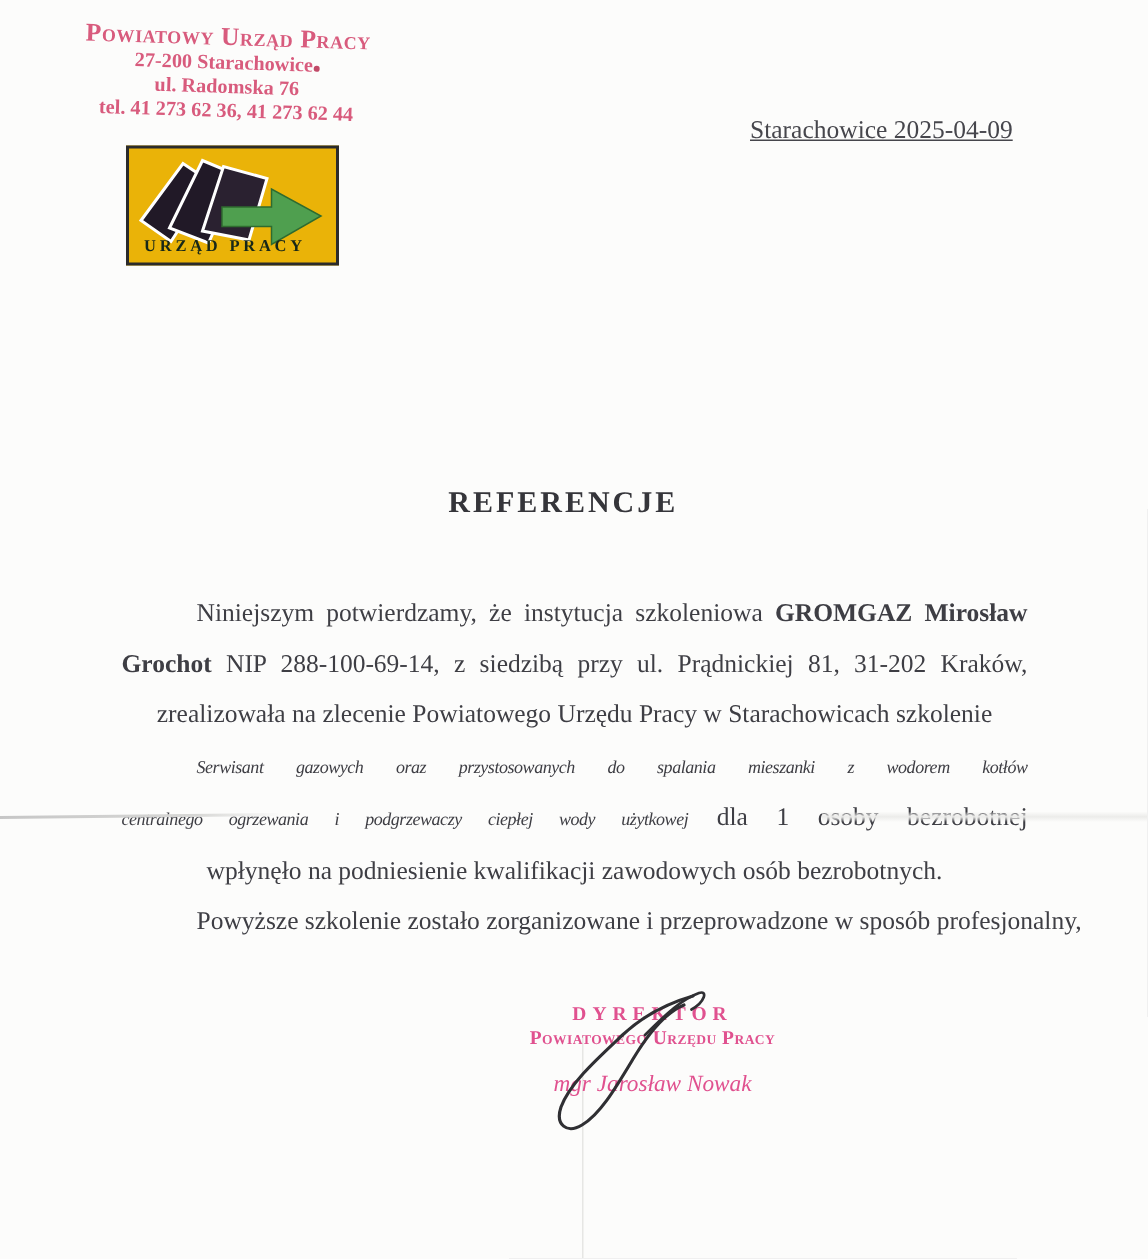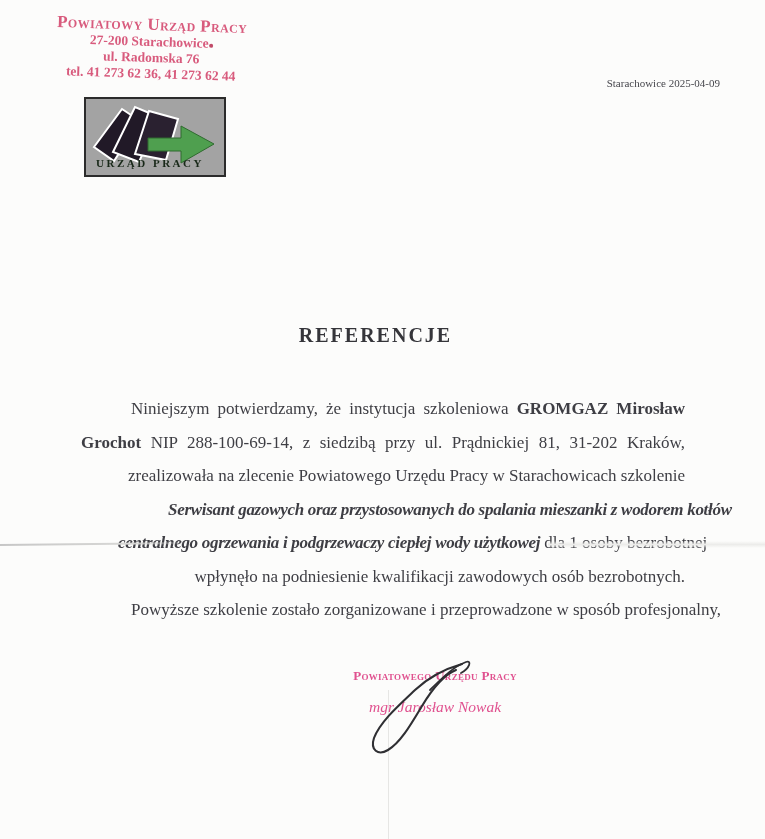--- a/index.html
+++ b/index.html
@@ -19,43 +19,43 @@
     letter-spacing:.4px;line-height:18px;white-space:nowrap;
   }
   .sender-stamp .sline{font-size:13.5px;font-weight:bold;white-space:nowrap;}
   .ink-blot{
     display:inline-block;width:4px;height:4px;border-radius:50%;
     background:#c14a68;vertical-align:baseline;margin-left:1px;
   }
   
   .logo-box{
     position:absolute;left:84px;top:97px;width:142px;height:80px;
-    border:2px solid #2b2b2b;background:#a3a3a3;box-sizing:border-box;
+    border:2px solid #2b2b2b;background:#eab308;box-sizing:border-box;
   }
   .logo-box svg{display:block;width:100%;height:100%;}
   
   .date-line{
     position:absolute;left:500px;top:77px;width:220px;
-    text-align:right;font-size:11px;color:#46464c;white-space:nowrap;
+    text-align:left;font-size:17px;color:#46464c;white-space:nowrap;text-decoration:underline;
   }
   
   .doc-title{
     position:absolute;left:0;top:324px;width:751px;text-align:center;
     font-size:20px;font-weight:bold;letter-spacing:2px;color:#35353a;
   }
   
   .body-text{
     position:absolute;left:81px;top:392px;width:604px;
     font-size:17px;line-height:33.5px;color:#3e3e44;
   }
-  .line{white-space:nowrap;text-align:right;}
+  .line{white-space:nowrap;text-align:center;}
   .jl{text-align:justify;text-align-last:justify;}
   .ind{padding-left:50px;}
   .b{font-weight:bold;}
-  .bi{font-weight:bold;font-style:italic;font-size:17px;letter-spacing:-0.3px;margin-left:37px;}
+  .bi{font-weight:normal;font-style:italic;font-size:12px;letter-spacing:-0.3px;}
   
   .crease-h-left{
     position:absolute;left:0;top:543px;width:188px;height:2px;
     background:linear-gradient(to right,#c6c6c6,#d8d8d6 70%,rgba(216,216,214,0));
     transform:rotate(-0.6deg);
   }
   .crease-h-right{
     position:absolute;left:548px;top:541px;width:217px;height:7px;
     background:linear-gradient(to bottom,rgba(0,0,0,0),#ececea 50%,rgba(0,0,0,0));
   }
@@ -111,20 +111,21 @@
     <div class="line jl"><span class="bi">centralnego ogrzewania i podgrzewaczy ciepłej wody użytkowej</span><span>  dla 1 osoby bezrobotnej</span></div>
     <div class="line">wpłynęło na podniesienie kwalifikacji zawodowych osób bezrobotnych.</div>
     <div class="line jl ind">Powyższe szkolenie zostało zorganizowane i przeprowadzone w sposób profesjonalny,</div>
   </div>
 
   <div class="crease-h-left"></div>
   <div class="crease-h-right"></div>
   <div class="crease-v"></div>
 
   <div class="sig-stamp">
+    <div class="role">DYREKTOR</div>
     <div class="org2">Powiatowego Urzędu Pracy</div>
     <div class="name">mgr Jarosław Nowak</div>
   </div>
 
   <div class="signature">
     <svg viewBox="0 0 130 107" xmlns="http://www.w3.org/2000/svg">
       <path d="M 117 11 C 103 15, 85 23, 70 37 C 53 53, 35 69, 29 85
                C 25 97, 33 103, 43 97 C 55 90, 65 73, 77 53
                C 89 33, 101 21, 111 17" fill="none" stroke="#2f2f33" stroke-width="2.1" stroke-linecap="round"></path>
       <path d="M 85 37 C 100 22, 110 13, 121 9 C 127 7, 125 15, 116 20" fill="none" stroke="#2f2f33" stroke-width="1.8" stroke-linecap="round"></path>

